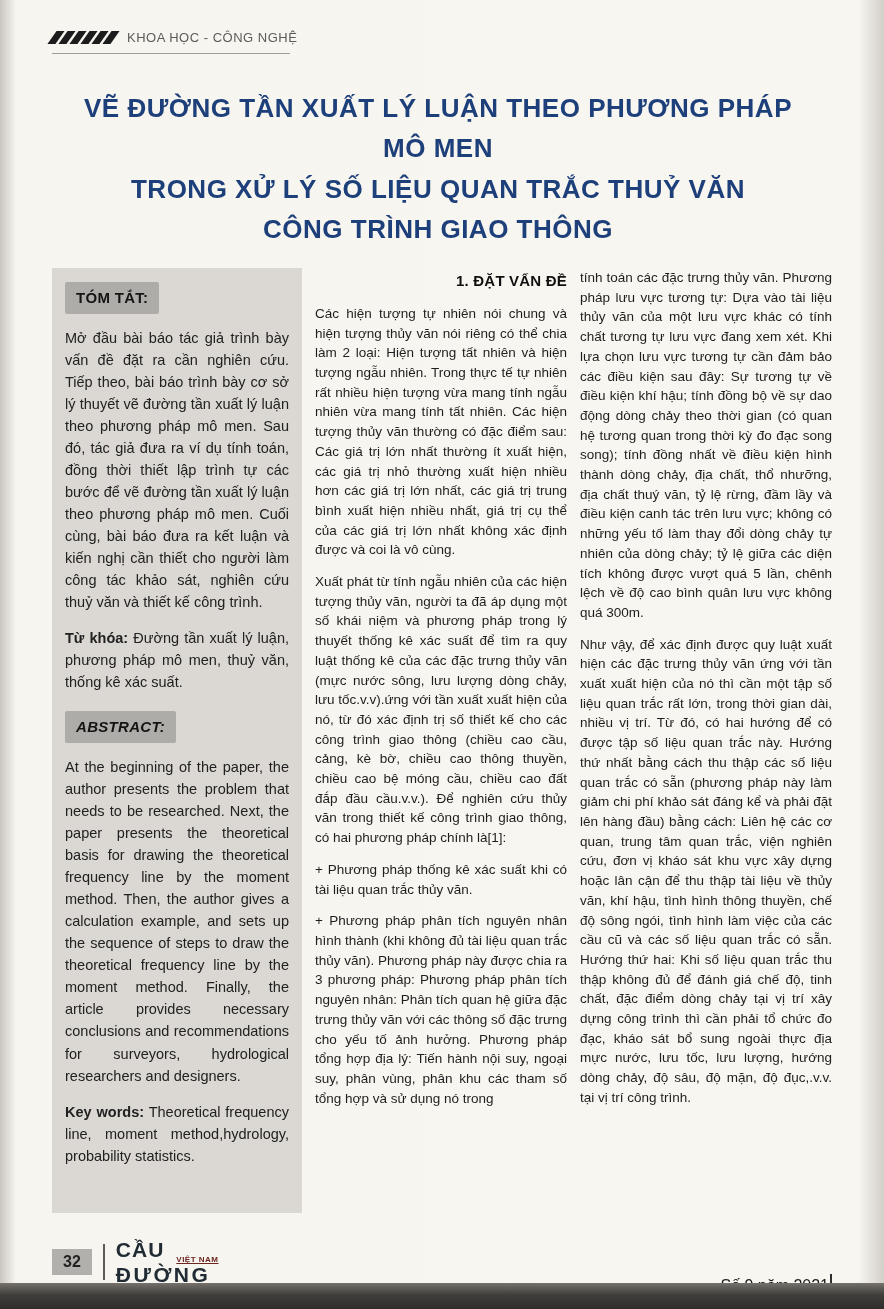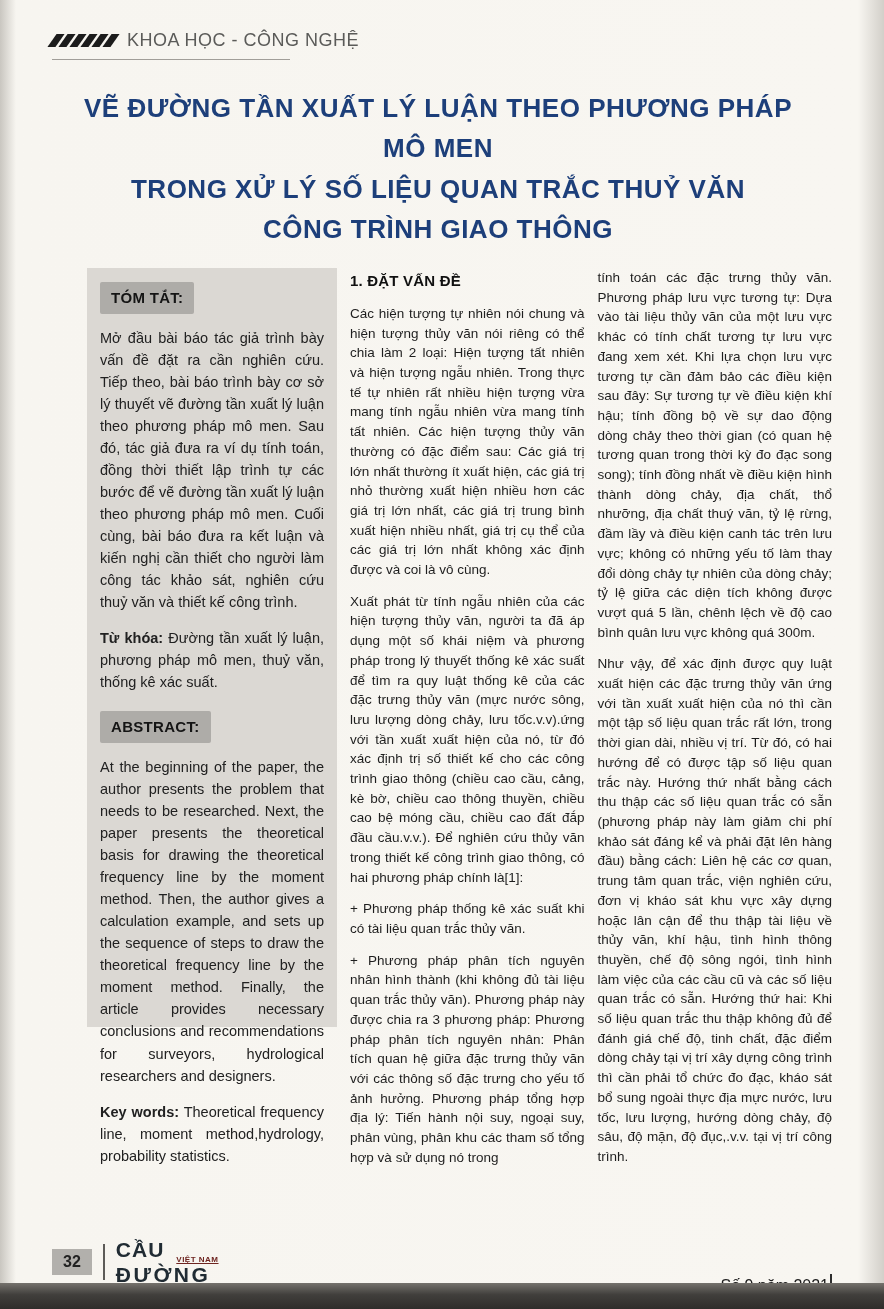--- a/index.html
+++ b/index.html
@@ -15,54 +15,54 @@
 
   
   .page-header {
     position:absolute; top:30px; left:52px;
     display:flex; align-items:center; gap:12px;
     width:238px; padding-bottom:8px;
     border-bottom:1.5px solid #a19e99;
   }
   .stripes { display:flex; gap:3px; }
   .stripes i { display:block; width:8px; height:13px; background:#1c1c1c; transform:skewX(-35deg); }
-  .header-label { font-size:18px; color:#5b5b59; letter-spacing:.5px; white-space:nowrap; }
+  .header-label { font-size:13px; color:#5b5b59; letter-spacing:.5px; white-space:nowrap; }
 
   
   .article-title {
     position:absolute; top:88px; left:60px; right:68px;
     text-align:center; color:#1d3f7a; font-size:26px; font-weight:bold;
     line-height:1.55; letter-spacing:.5px;
   }
 
   
   .author-block { position:absolute; top:202px; left:450px; width:380px; text-align:center; }
   .author-rule { width:72px; height:2px; background:#3f3f3f; margin:0 auto 5px; }
   .author-name { font-weight:bold; font-size:15.5px; color:#171717; letter-spacing:.3px; }
   .author-affiliation { font-style:italic; font-size:14.5px; color:#2c2c2c; margin-top:3px; }
 
   
   .columns { position:absolute; top:268px; left:52px; right:52px; display:flex; gap:13px; align-items:flex-start; }
   .col { text-align:justify; color:#212121; }
   .col p { margin-bottom:12px; }
   .col-left {
     width:250px; flex:none; background:#dbd8d3;
-    padding:14px 13px 12px; height:759px;
-    font-size:14.5px; line-height:1.52;margin-left:35px;
+    padding:14px 13px 12px; height:945px;
+    font-size:14.5px; line-height:1.52;
   }
   .col-left p { margin-bottom:14px; }
   .col-mid, .col-right { flex:1; font-size:13.5px; line-height:1.46; color:#1e1e1e; }
   .box-heading {
     display:inline-block; background:#aeaca8; color:#141414;
     font-weight:bold; font-size:15px; padding:5px 11px 4px;
     margin-bottom:13px; border-radius:2px; letter-spacing:.3px;
     text-align:left;
   }
-  .box-heading.second { margin-top:4px; }
-  .section-heading { font-size:15px; font-weight:bold; color:#101010; margin:2px 0 12px; letter-spacing:.2px; text-align:left; }
+  .box-heading.second { margin-top:4px;font-style:italic; }
+  .section-heading { font-size:15px; font-weight:bold; color:#101010; margin:2px 0 12px; letter-spacing:.2px; text-align:right; }
   .kw-label { font-weight:bold; }
 
   
   .page-footer {
     position:absolute; left:52px; right:52px; top:1226px;
     display:flex; justify-content:space-between; align-items:center;
   }
   .footer-left { display:flex; align-items:center; gap:11px; }
   .page-number { display:inline-block; background:#b2b0ac; color:#222; font-weight:bold; font-size:16px; padding:4px 11px; }
   .footer-divider { width:2px; height:36px; background:#5d5b58; }

